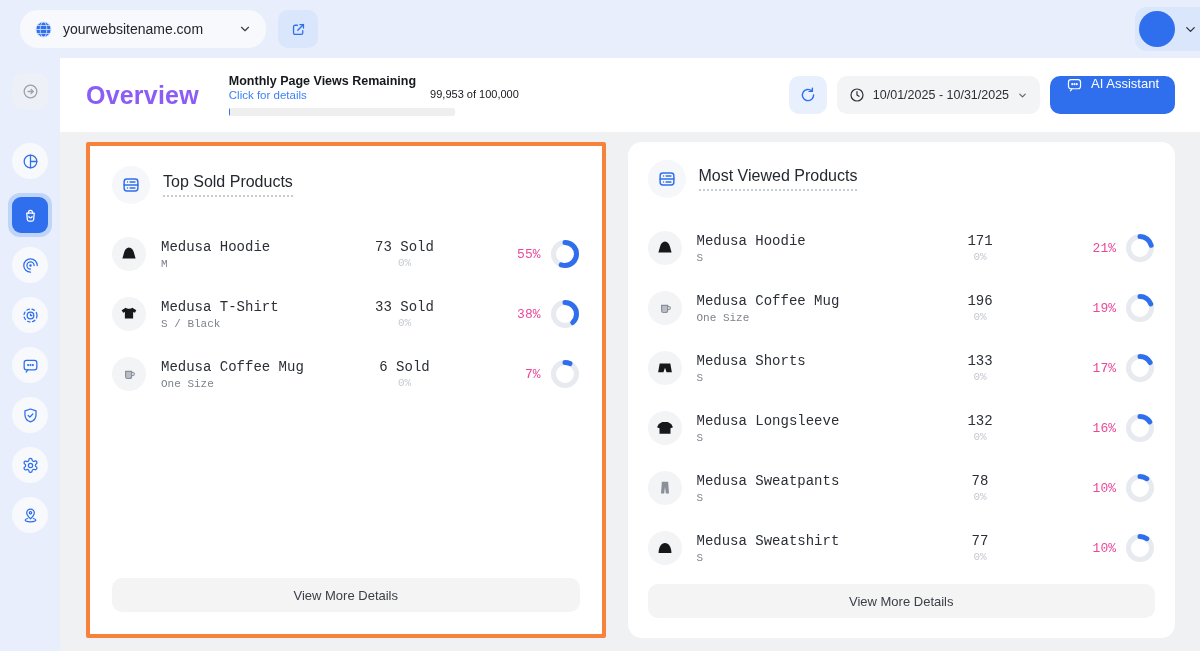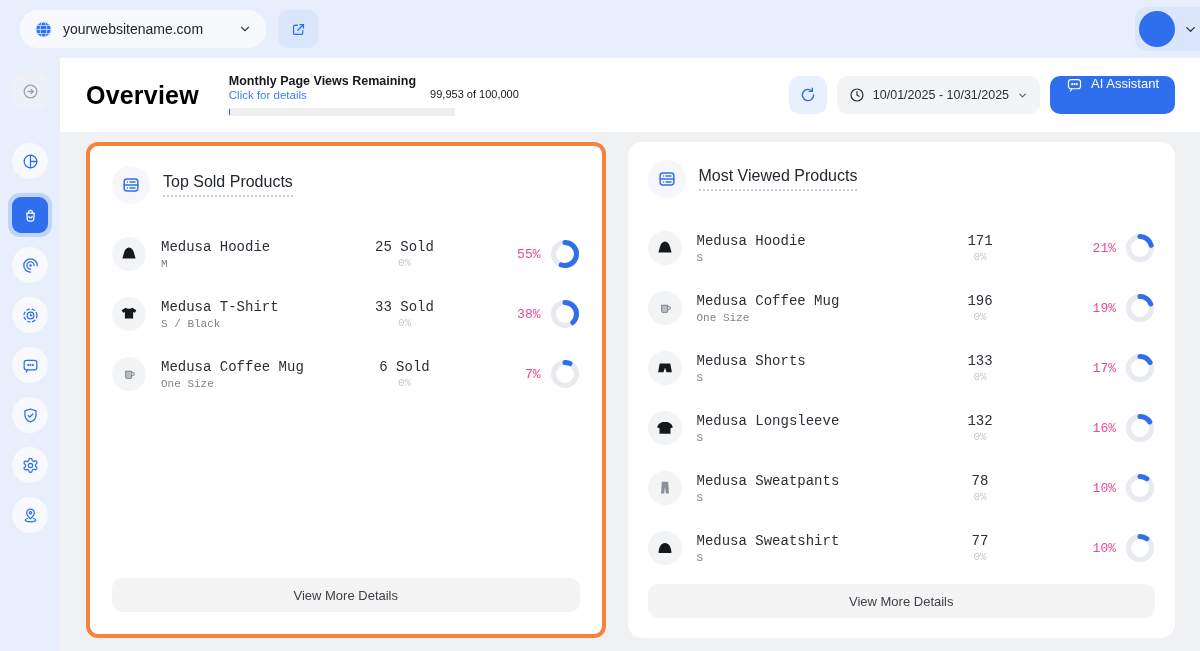--- a/index.html
+++ b/index.html
@@ -16,36 +16,36 @@
   
   .shell { display:flex; height:593px; }
   .sidebar { width:60px; background:#e8eefc; display:flex; flex-direction:column; align-items:center; padding-top:15px; }
   .side-item { width:36px; height:36px; border-radius:50%; background:#f7f9fd; display:flex; align-items:center; justify-content:center; margin-bottom:14px; cursor:pointer; flex:0 0 auto; }
   .side-item.square { border-radius:10px; background:#edf0f6; margin-bottom:34px; }
   .side-item.active { width:44px; height:44px; border-radius:12px; background:#bed5f9; margin-bottom:10px; }
   .side-item.active .inner { width:36px; height:36px; border-radius:9px; background:#2f6fed; display:flex; align-items:center; justify-content:center; }
 
   main { flex:1; display:flex; flex-direction:column; background:#fff; }
   .page-header { height:74px; display:flex; align-items:center; padding:0 25px 0 26px; gap:30px; background:#fff; }
-  .page-title { font-size:25px; font-weight:700; color:#000000; letter-spacing:.2px; }
+  .page-title { font-size:25px; font-weight:700; color:#8b5cf6; letter-spacing:.2px; }
   .pv { display:flex; flex-direction:column; }
   .pv-top { display:flex; align-items:flex-end; gap:14px; }
   .pv-label { font-size:12.5px; font-weight:700; color:#15181d; line-height:1.25; }
   .pv-link { font-size:11.5px; color:#3c82f6; cursor:pointer; }
   .pv-usage { font-size:11px; color:#15181d; padding-bottom:1px; white-space:nowrap; }
   .pv-bar { margin-top:7px; width:226px; height:8px; background:#efefef; border-radius:2px; overflow:hidden; }
   .pv-fill { height:100%; background:#2f6fed; }
   .header-controls { margin-left:auto; display:flex; align-items:center; gap:10px; }
   .refresh-btn { width:38px; height:38px; border:none; border-radius:10px; background:#e9f0fd; display:flex; align-items:center; justify-content:center; cursor:pointer; }
   .date-pill { height:38px; border-radius:10px; background:#f3f4f6; display:flex; align-items:center; gap:8px; padding:0 12px; font-size:12.5px; color:#2b2f36; cursor:pointer; }
   .ai-btn { height:38px; border:none; border-radius:10px; background:#2f6fed; color:#fff; display:flex; align-items:flex-start; gap:8px; padding:0 16px; font-size:13px; font-family:"Liberation Sans",sans-serif; cursor:pointer; }
 
   
   .content { flex:1; background:#f0f1f3; display:flex; gap:22px; padding:10px 25px 13px 26px; }
-  .hl-wrap { flex:1; border:4px solid #f6823c; border-radius:12px; background:#fff; padding:2px; display:flex; }
+  .hl-wrap { flex:1; border:4px solid #f6823c; border-radius:2px; background:#fff; padding:2px; display:flex; }
   .card { background:#fff; border-radius:14px; padding:18px 20px 20px; display:flex; flex-direction:column; flex:1; }
   .card-head { display:flex; align-items:center; gap:13px; }
   .card-icon { width:38px; height:38px; border-radius:50%; background:#f5f7fa; display:flex; align-items:center; justify-content:center; }
   .card-title { font-size:16px; color:#24292f; border-bottom:2px dotted #c6ccd4; padding-bottom:4px; }
   .rows { margin-top:20px; display:flex; flex-direction:column;font-family:Liberation Mono, monospace; }
   .row { display:flex; align-items:center; height:60px; }
   .pimg { width:34px; height:34px; border-radius:50%; background:#f3f4f6; display:flex; align-items:center; justify-content:center; overflow:hidden; flex:0 0 auto; }
   .pinfo { flex:1; padding-left:15px; display:flex; flex-direction:column; gap:3px; }
   .pname { font-size:14px; color:#2b2f36; }
   .pvariant { font-size:11px; color:#7d838c; }
@@ -261,21 +261,21 @@
                 <div class="pimg">
                   <svg width="22" height="22" viewBox="0 0 24 24">
                     <path d="M12 5c2.6 0 4.6 2.3 5.6 6.3l1.6 5.7H4.8l1.6-5.7C7.4 7.3 9.4 5 12 5z" fill="#17181c"></path>
                   </svg>
                 </div>
                 <div class="pinfo">
                   <div class="pname">Medusa Hoodie</div>
                   <div class="pvariant">M</div>
                 </div>
                 <div class="pcount">
-                  <div class="cmain">25 Sold</div>
+                  <div class="cmain">73 Sold</div>
                   <div class="csub">0%</div>
                 </div>
                 <div class="ppct">
                   <span class="pctlabel">55%</span>
                   <svg width="30" height="30" viewBox="0 0 30 30">
     <circle cx="15" cy="15" r="11.5" fill="none" stroke="#e7eaee" stroke-width="5"></circle>
     <circle cx="15" cy="15" r="11.5" fill="none" stroke="#2f6fed" stroke-width="5" stroke-linecap="round" stroke-dasharray="39.74 72.26" transform="rotate(-90 15 15)"></circle>
   </svg>
                 </div>
               </div>

